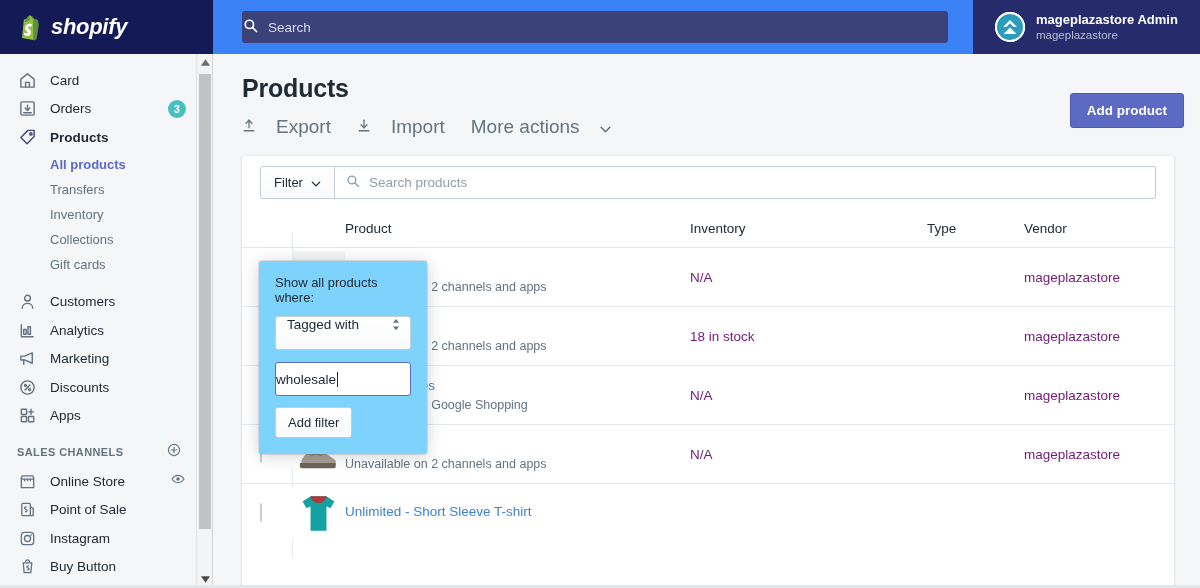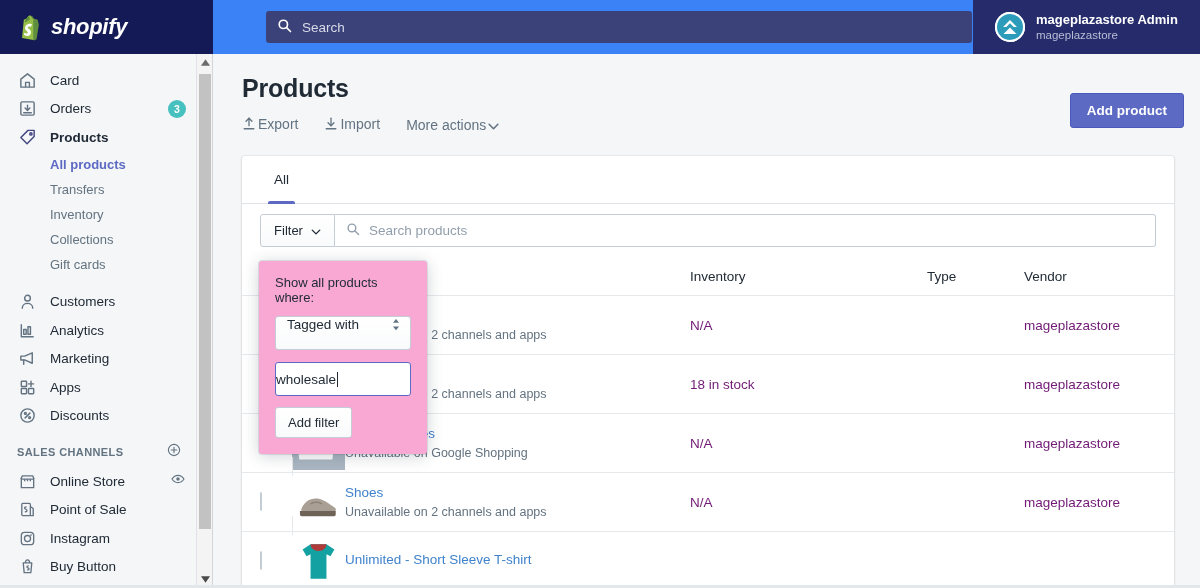--- a/index.html
+++ b/index.html
@@ -34,21 +34,21 @@
     font-style: italic;
     font-weight: bold;
     letter-spacing: -0.3px;
   }
   .topsearch {
     position: absolute; left: 242px; top: 11px;
     width: 706px; height: 32px;
     background: #3b4279;
     border-radius: 3px;
     display: flex; align-items: center;
-    padding-left: 11px; gap: 10px; margin-left: 24px;
+    padding-left: 1px; gap: 10px;
   }
   .topsearch .ph { color: #d8dbe8; font-size: 13.5px; }
   .userbox {
     position: absolute; right: 0; top: 0;
     height: 54px; width: 227px;
     display: flex; align-items: center; gap: 11px;
     padding-left: 22px;
     background: #262c6b;
   }
   .avatar {
@@ -139,22 +139,22 @@
   .page-title {
     position: absolute; left: 28px; top: 20px;
     font-size: 25px; font-weight: bold; color: #212b36;
     letter-spacing: -0.2px;
   }
   .actions {
     position: absolute; left: 28px; top: 62px;
     display: flex; align-items: center; gap: 26px;
   }
   .act {
-    display: flex; align-items: flex-start; gap: 2px;
-    font-size: 14px; color: #637381;
+    display: flex; align-items: flex-start; gap: 20px;
+    font-size: 19px; color: #637381;
   }
   .add-product {
     position: absolute; right: 16px; top: 39px;
     background: #5c6ac4;
     border: 1px solid #4959bd;
     border-radius: 3px;
     color: #ffffff;
     font-size: 13.5px; font-weight: bold;
     padding: 9px 16px;
     font-family: "Liberation Sans", sans-serif;
@@ -259,21 +259,21 @@
     font-size: 12.5px; color: #637381;
     line-height: 1.35; margin-top: 2px;
   }
   .cellv { font-size: 13.5px; color: #701a75; }
 
   
   .popover {
     position: absolute;
     left: 259px; top: 261px;
     width: 168px;
-    background: #f9a8d4;
+    background: #7dd3fc;
     border-radius: 3px;
     box-shadow: 0 0 0 1px rgba(6,44,82,0.1), 0 2px 16px rgba(33,43,54,0.22);
     padding: 14px 16px 16px 16px;
     z-index: 50;
   }
   .pop-label {
     font-size: 13px; color: #212b36;
     margin-bottom: 11px;
   }
   .pop-select {
@@ -445,39 +445,39 @@
           <path d="M3 7.5h4L15 4v11l-8-3.5H3v-4z"></path>
             <path d="M6 11.5V16" stroke-linecap="round"></path>
         </svg>
       </span>
       <span class="lbl">Marketing</span>
     </div>
 
     <div class="nav-item">
       <span class="ico">
         <svg width="19" height="19" viewBox="0 0 20 20" fill="none" stroke="#637381" stroke-width="1.5">
+          <circle cx="10" cy="10" r="7"></circle>
+            <path d="M7.5 12.5l5-5" stroke-linecap="round"></path>
+          <circle cx="7.8" cy="7.8" r="1"></circle>
+            <circle cx="12.2" cy="12.2" r="1"></circle>
+        </svg>
+      </span>
+      <span class="lbl">Discounts</span>
+    </div>
+
+    <div class="nav-item">
+      <span class="ico">
+        <svg width="19" height="19" viewBox="0 0 20 20" fill="none" stroke="#637381" stroke-width="1.5">
           <rect x="3.5" y="3.5" width="5.5" height="5.5" rx="0.6"></rect>
           <rect x="3.5" y="11" width="5.5" height="5.5" rx="0.6"></rect>
           <rect x="11" y="11" width="5.5" height="5.5" rx="0.6"></rect>
           <path d="M13.7 3.5v5.4M11 6.2h5.4" stroke-linecap="round"></path>
         </svg>
       </span>
       <span class="lbl">Apps</span>
-    </div>
-
-    <div class="nav-item">
-      <span class="ico">
-        <svg width="19" height="19" viewBox="0 0 20 20" fill="none" stroke="#637381" stroke-width="1.5">
-          <circle cx="10" cy="10" r="7"></circle>
-            <path d="M7.5 12.5l5-5" stroke-linecap="round"></path>
-          <circle cx="7.8" cy="7.8" r="1"></circle>
-            <circle cx="12.2" cy="12.2" r="1"></circle>
-        </svg>
-      </span>
-      <span class="lbl">Discounts</span>
     </div>
 
     <div class="section-head">
       <span class="t">SALES CHANNELS</span>
       <span class="plus">
         <svg width="16" height="16" viewBox="0 0 20 20" fill="none" stroke="#637381" stroke-width="1.4">
           <circle cx="10" cy="10" r="7"></circle>
             <path d="M10 6.5v7M6.5 10h7" stroke-linecap="round"></path>
         </svg>
       </span>
@@ -580,25 +580,20 @@
               <path d="M1 1.5L6 6.5l5-5" fill="none" stroke="#637381" stroke-width="1.8" stroke-linecap="round" stroke-linejoin="round"></path>
             </svg>
         </span>
       </div>
     </div>
 
     <button class="add-product">Add product</button>
 
     <div class="card">
 
-      <div class="tabs">
-        <div class="tab active">
-          <span>All</span>
-        </div>
-      </div>
 
       <div class="filterbar">
         <div class="filter-btn">
           <span>Filter</span>
           <span>
             <svg width="10" height="6" viewBox="0 0 12 8">
                 <path d="M1 1.5L6 6.5l5-5" fill="none" stroke="#212b36" stroke-width="1.8" stroke-linecap="round" stroke-linejoin="round"></path>
               </svg>
           </span>
         </div>

